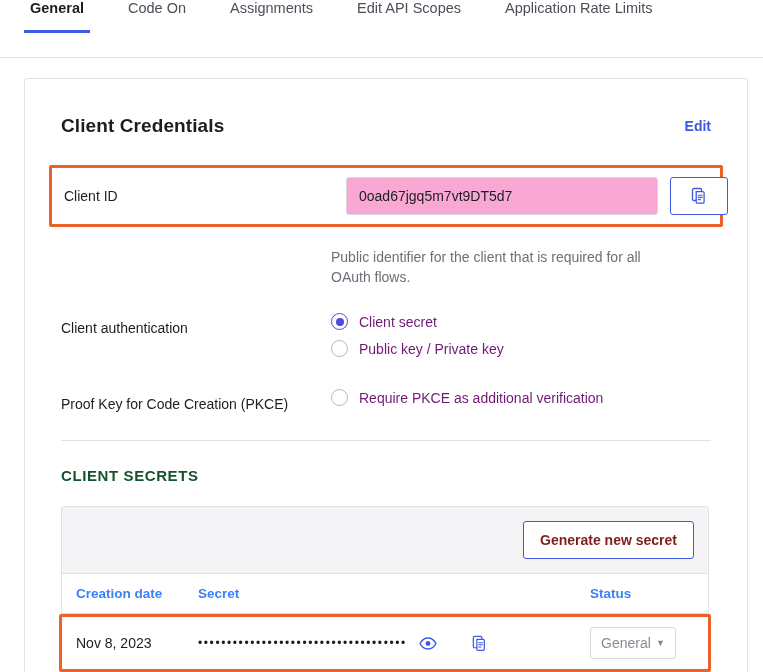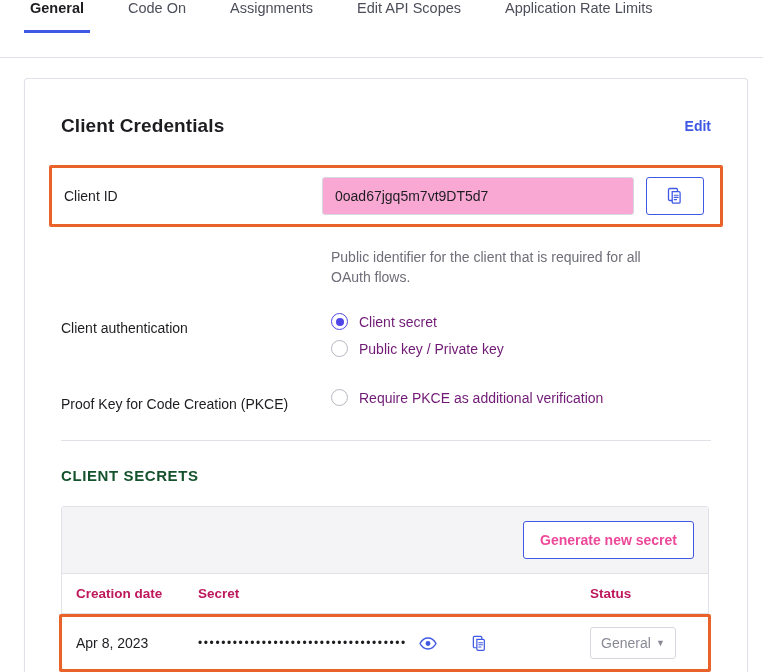--- a/index.html
+++ b/index.html
@@ -90,20 +90,21 @@
 
   
   .hl-row {
     position: relative;
     border: 3px solid #e8622a;
     border-radius: 2px;
     margin: 0 -12px 0 -12px;
     padding: 9px 12px 9px 12px;
     display: flex;
     align-items: center;
+    gap: 24px;
   }
   .hl-row .row-label { padding-top: 0; width: 258px; flex: 0 0 258px; }
 
   .input-wrap { display: flex; align-items: center; }
   .ro-input {
     width: 312px;
     height: 38px;
     border: 1px solid #d7d7e0;
     background: #f9a8d4;
     border-radius: 3px;
@@ -195,37 +196,37 @@
   }
   .secrets-toolbar {
     background: #f4f4f7;
     border-bottom: 1px solid #e1e1e8;
     padding: 14px 14px;
     display: flex;
     justify-content: flex-end;
   }
   .gen-btn {
     border: 1px solid #3f59e4;
-    color: #ec4899;
+    color: #7f1d1d;
     background: #fff;
     font-size: 14px;
     font-weight: bold;
     border-radius: 3px;
     padding: 10px 16px;
     cursor: pointer;
     font-family: "Liberation Sans", sans-serif;
   }
   .thead {
     display: flex;
     align-items: center;
     height: 40px;
     border-bottom: 1px solid #e1e1e8;
     font-size: 13.5px;
     font-weight: bold;
-    color: #be185d;
+    color: #3b82f6;
     padding: 0 14px;
   }
   .th-date { width: 122px; }
   .th-secret { flex: 1; }
   .th-status { width: 104px; }
 
   .trow-wrap {
     position: relative;
     border: 3px solid #e8622a;
     border-radius: 2px;
@@ -350,21 +351,21 @@
       </div>
 
       <div class="thead">
         <div class="th-date">Creation date</div>
         <div class="th-secret">Secret</div>
         <div class="th-status">Status</div>
       </div>
 
       <div class="trow-wrap">
         <div class="trow">
-          <div class="td-date">Apr 8, 2023</div>
+          <div class="td-date">Nov 8, 2023</div>
           <div class="td-secret">
             <span class="dots">••••••••••••••••••••••••••••••••••••</span>
             <span class="eye-btn">
               <svg width="18" height="13" viewBox="0 0 18 13">
                 <path d="M1 6.5C3 2.8 6 1 9 1s6 1.8 8 5.5C15 10.2 12 12 9 12S3 10.2 1 6.5z" fill="none" stroke="#3f59e4" stroke-width="1.4"></path>
                 <circle cx="9" cy="6.5" r="2.4" fill="#3f59e4"></circle>
               </svg>
             </span>
             <span class="copy-icon-btn">
               <svg width="17" height="17" viewBox="0 0 18 18">

